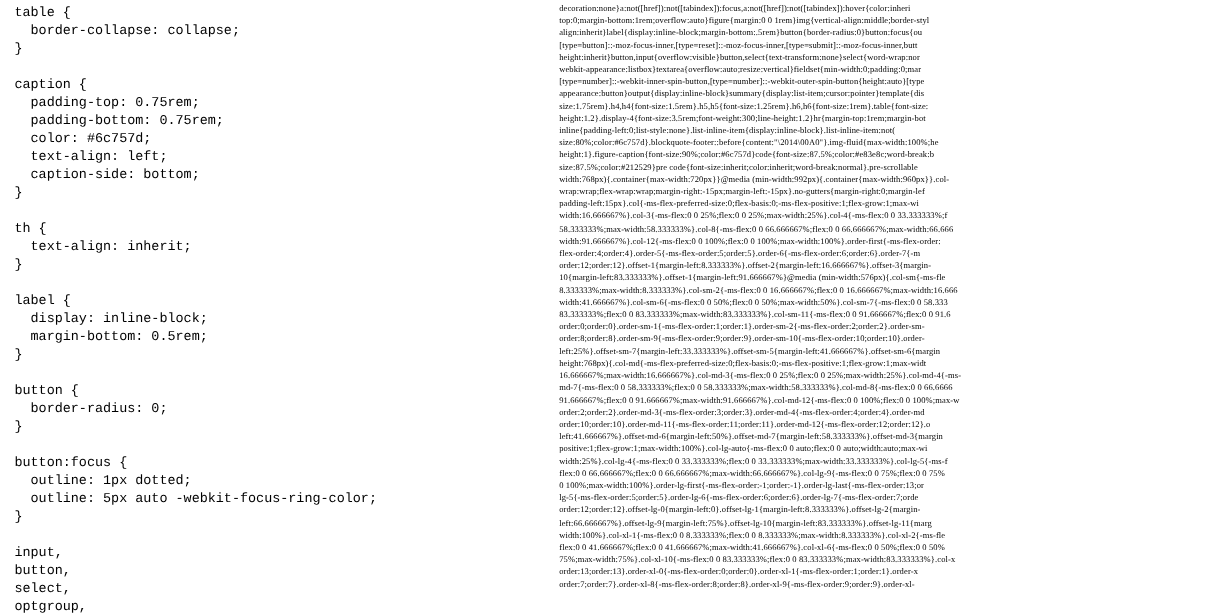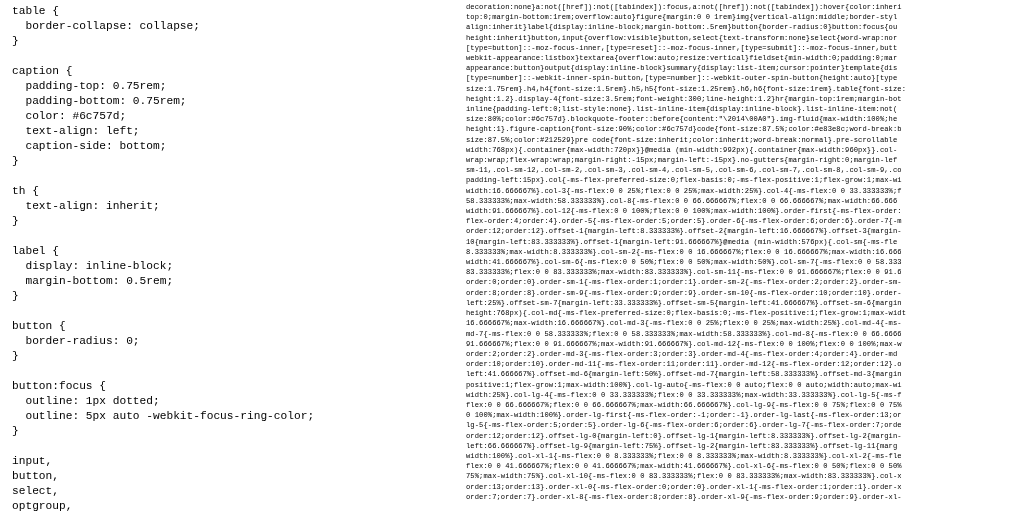--- a/index.html
+++ b/index.html
@@ -2,21 +2,21 @@
 <html><head>
 <meta charset="utf-8">
 <style>
   html,body{margin:0;padding:0;background:#fff;color:#000;}
   body{width:1024px;height:512px;overflow:hidden;font-family:"Courier New",Courier,monospace;}
   .page{display:flex;width:1024px;height:388px;}
   .col{height:512px;overflow:hidden;}
   .left{width:460px;padding:4px 8px 0 12px;box-sizing:border-box;}
   .right{width:564px;padding:2px 6px 0 6px;box-sizing:border-box;}
   .left pre{margin:0;font-family:inherit;font-size:11.2px;line-height:15px;white-space:pre;}
-  .right div.line{font-family:Liberation Mono, monospace;font-size:7.1px;line-height:10.2px;letter-spacing:0.1px;white-space:nowrap;}
+  .right div.line{font-family:Liberation Serif, serif;font-size:7.1px;line-height:10.2px;letter-spacing:0.1px;white-space:nowrap;}
 </style>
 </head>
 <body>
 
 <div class="page">
   <div class="col left">
     <pre>table {
   border-collapse: collapse;
 }
 
@@ -68,34 +68,33 @@
 }
 
 select {
   word-wrap: normal;
 }</pre>
   </div>
   <div class="col right" id="right-col">
       <div class="line">decoration:none}a:not([href]):not([tabindex]):focus,a:not([href]):not([tabindex]):hover{color:inheri</div>
       <div class="line">top:0;margin-bottom:1rem;overflow:auto}figure{margin:0 0 1rem}img{vertical-align:middle;border-styl</div>
       <div class="line">align:inherit}label{display:inline-block;margin-bottom:.5rem}button{border-radius:0}button:focus{ou</div>
+      <div class="line">[type=button]::-moz-focus-inner,[type=reset]::-moz-focus-inner,[type=submit]::-moz-focus-inner,butt</div>
       <div class="line">height:inherit}button,input{overflow:visible}button,select{text-transform:none}select{word-wrap:nor</div>
-      <div class="line">[type=button]::-moz-focus-inner,[type=reset]::-moz-focus-inner,[type=submit]::-moz-focus-inner,butt</div>
       <div class="line">webkit-appearance:listbox}textarea{overflow:auto;resize:vertical}fieldset{min-width:0;padding:0;mar</div>
+      <div class="line">[type=number]::-webkit-inner-spin-button,[type=number]::-webkit-outer-spin-button{height:auto}[type</div>
       <div class="line">appearance:button}output{display:inline-block}summary{display:list-item;cursor:pointer}template{dis</div>
-      <div class="line">[type=number]::-webkit-inner-spin-button,[type=number]::-webkit-outer-spin-button{height:auto}[type</div>
       <div class="line">size:1.75rem}.h4,h4{font-size:1.5rem}.h5,h5{font-size:1.25rem}.h6,h6{font-size:1rem}.table{font-size:</div>
       <div class="line">height:1.2}.display-4{font-size:3.5rem;font-weight:300;line-height:1.2}hr{margin-top:1rem;margin-bot</div>
       <div class="line">inline{padding-left:0;list-style:none}.list-inline-item{display:inline-block}.list-inline-item:not(</div>
       <div class="line">size:80%;color:#6c757d}.blockquote-footer::before{content:"\2014\00A0"}.img-fluid{max-width:100%;he</div>
       <div class="line">height:1}.figure-caption{font-size:90%;color:#6c757d}code{font-size:87.5%;color:#e83e8c;word-break:b</div>
       <div class="line">size:87.5%;color:#212529}pre code{font-size:inherit;color:inherit;word-break:normal}.pre-scrollable</div>
       <div class="line">width:768px){.container{max-width:720px}}@media (min-width:992px){.container{max-width:960px}}.col-</div>
       <div class="line">wrap:wrap;flex-wrap:wrap;margin-right:-15px;margin-left:-15px}.no-gutters{margin-right:0;margin-lef</div>
-      <div class="line">sm-11,.col-sm-12,.col-sm-2,.col-sm-3,.col-sm-4,.col-sm-5,.col-sm-6,.col-sm-7,.col-sm-8,.col-sm-9,.co</div>
       <div class="line">padding-left:15px}.col{-ms-flex-preferred-size:0;flex-basis:0;-ms-flex-positive:1;flex-grow:1;max-wi</div>
       <div class="line">width:16.666667%}.col-3{-ms-flex:0 0 25%;flex:0 0 25%;max-width:25%}.col-4{-ms-flex:0 0 33.333333%;f</div>
       <div class="line">58.333333%;max-width:58.333333%}.col-8{-ms-flex:0 0 66.666667%;flex:0 0 66.666667%;max-width:66.666</div>
       <div class="line">width:91.666667%}.col-12{-ms-flex:0 0 100%;flex:0 0 100%;max-width:100%}.order-first{-ms-flex-order:</div>
       <div class="line">flex-order:4;order:4}.order-5{-ms-flex-order:5;order:5}.order-6{-ms-flex-order:6;order:6}.order-7{-m</div>
       <div class="line">order:12;order:12}.offset-1{margin-left:8.333333%}.offset-2{margin-left:16.666667%}.offset-3{margin-</div>
       <div class="line">10{margin-left:83.333333%}.offset-1{margin-left:91.666667%}@media (min-width:576px){.col-sm{-ms-fle</div>
       <div class="line">8.333333%;max-width:8.333333%}.col-sm-2{-ms-flex:0 0 16.666667%;flex:0 0 16.666667%;max-width:16.666</div>
       <div class="line">width:41.666667%}.col-sm-6{-ms-flex:0 0 50%;flex:0 0 50%;max-width:50%}.col-sm-7{-ms-flex:0 0 58.333</div>
       <div class="line">83.333333%;flex:0 0 83.333333%;max-width:83.333333%}.col-sm-11{-ms-flex:0 0 91.666667%;flex:0 0 91.6</div>
@@ -108,20 +107,20 @@
       <div class="line">91.666667%;flex:0 0 91.666667%;max-width:91.666667%}.col-md-12{-ms-flex:0 0 100%;flex:0 0 100%;max-w</div>
       <div class="line">order:2;order:2}.order-md-3{-ms-flex-order:3;order:3}.order-md-4{-ms-flex-order:4;order:4}.order-md</div>
       <div class="line">order:10;order:10}.order-md-11{-ms-flex-order:11;order:11}.order-md-12{-ms-flex-order:12;order:12}.o</div>
       <div class="line">left:41.666667%}.offset-md-6{margin-left:50%}.offset-md-7{margin-left:58.333333%}.offset-md-3{margin</div>
       <div class="line">positive:1;flex-grow:1;max-width:100%}.col-lg-auto{-ms-flex:0 0 auto;flex:0 0 auto;width:auto;max-wi</div>
       <div class="line">width:25%}.col-lg-4{-ms-flex:0 0 33.333333%;flex:0 0 33.333333%;max-width:33.333333%}.col-lg-5{-ms-f</div>
       <div class="line">flex:0 0 66.666667%;flex:0 0 66.666667%;max-width:66.666667%}.col-lg-9{-ms-flex:0 0 75%;flex:0 0 75%</div>
       <div class="line">0 100%;max-width:100%}.order-lg-first{-ms-flex-order:-1;order:-1}.order-lg-last{-ms-flex-order:13;or</div>
       <div class="line">lg-5{-ms-flex-order:5;order:5}.order-lg-6{-ms-flex-order:6;order:6}.order-lg-7{-ms-flex-order:7;orde</div>
       <div class="line">order:12;order:12}.offset-lg-0{margin-left:0}.offset-lg-1{margin-left:8.333333%}.offset-lg-2{margin-</div>
-      <div class="line">left:66.666667%}.offset-lg-9{margin-left:75%}.offset-lg-2{margin-left:83.333333%}.offset-lg-11{marg</div>
+      <div class="line">left:66.666667%}.offset-lg-9{margin-left:75%}.offset-lg-10{margin-left:83.333333%}.offset-lg-11{marg</div>
       <div class="line">width:100%}.col-xl-1{-ms-flex:0 0 8.333333%;flex:0 0 8.333333%;max-width:8.333333%}.col-xl-2{-ms-fle</div>
       <div class="line">flex:0 0 41.666667%;flex:0 0 41.666667%;max-width:41.666667%}.col-xl-6{-ms-flex:0 0 50%;flex:0 0 50%</div>
       <div class="line">75%;max-width:75%}.col-xl-10{-ms-flex:0 0 83.333333%;flex:0 0 83.333333%;max-width:83.333333%}.col-x</div>
       <div class="line">order:13;order:13}.order-xl-0{-ms-flex-order:0;order:0}.order-xl-1{-ms-flex-order:1;order:1}.order-x</div>
       <div class="line">order:7;order:7}.order-xl-8{-ms-flex-order:8;order:8}.order-xl-9{-ms-flex-order:9;order:9}.order-xl-</div>
     </div>
 </div>
 
 </body></html>

